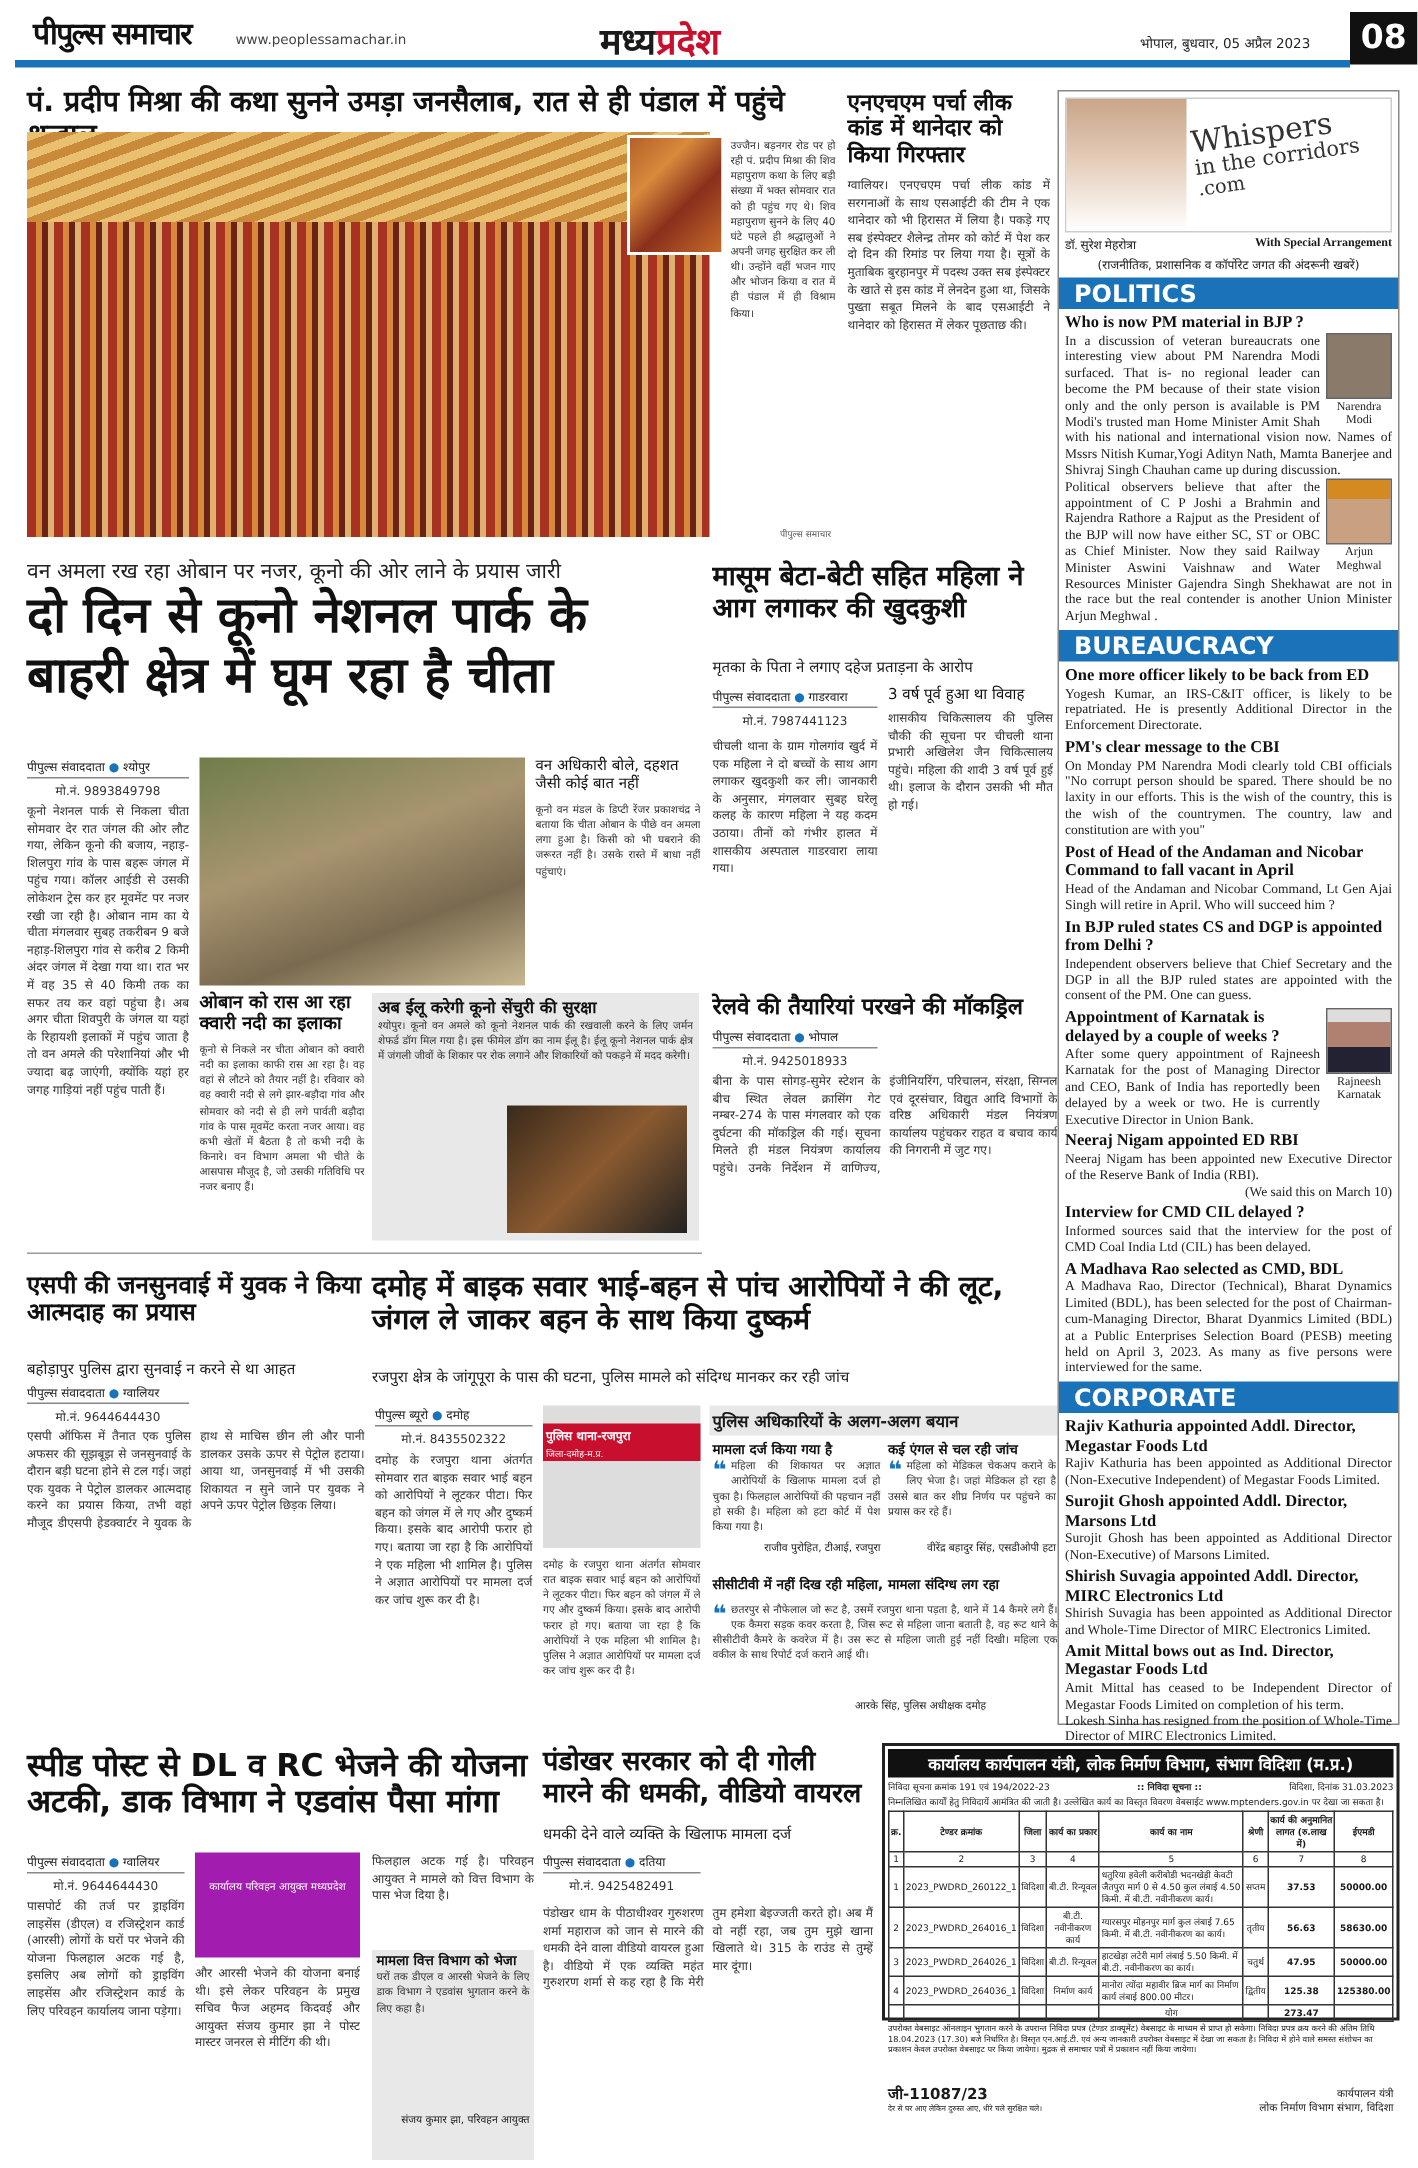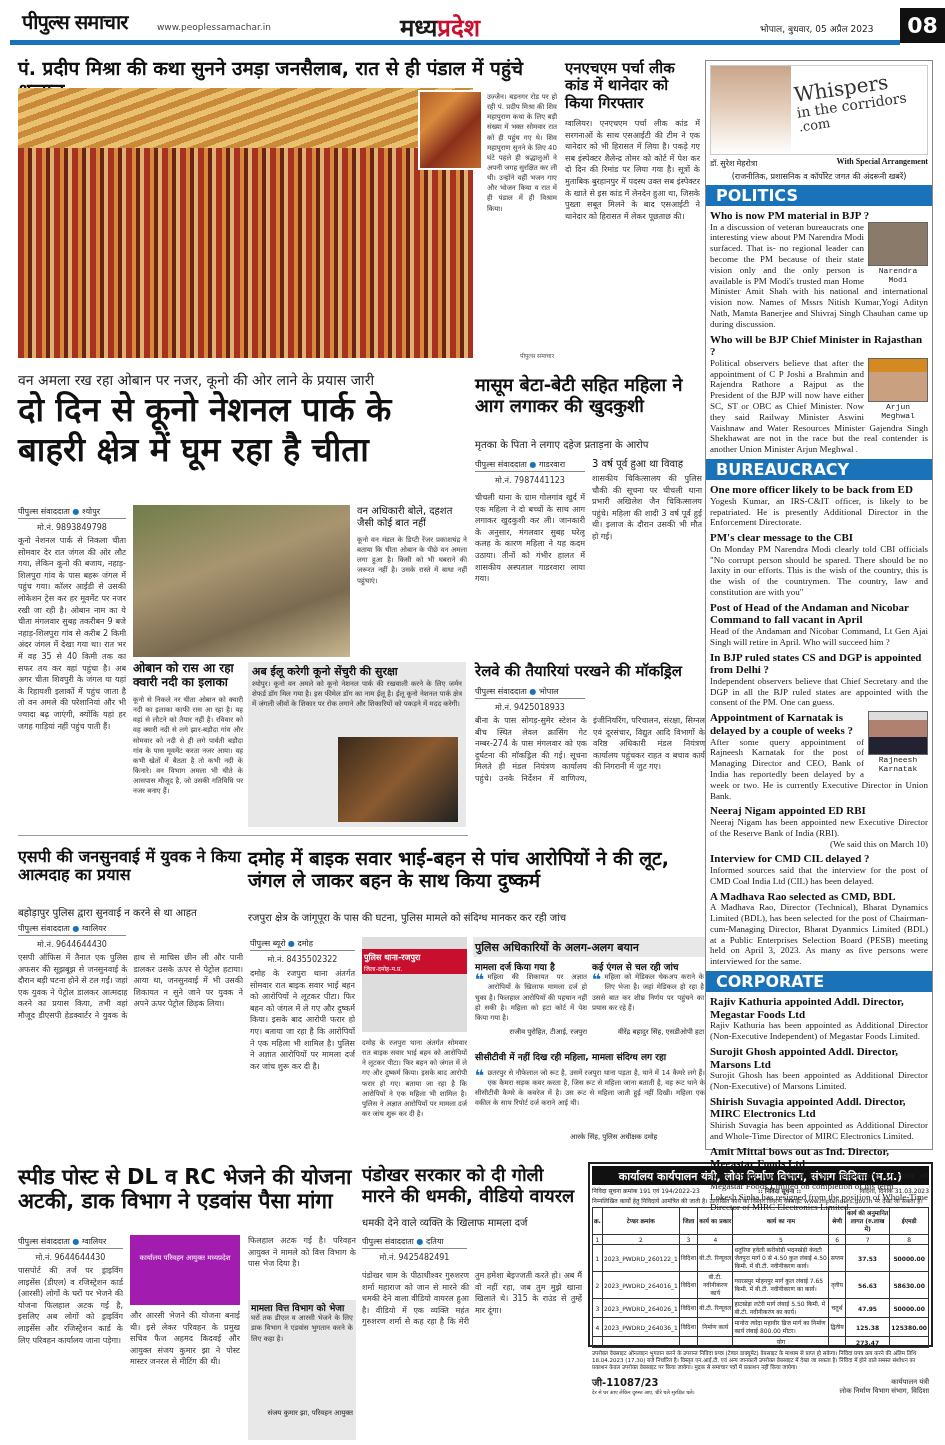--- a/index.html
+++ b/index.html
@@ -19,21 +19,21 @@
 .byline .d{color:#1a73b8}
 .mob{font-size:8px;color:#333;text-align:center}
 .photo{background:linear-gradient(135deg,#b5602a,#d88a3c 30%,#8a2f1b 60%,#c46b2a);}
 .crowd{background:repeating-linear-gradient(90deg,#a83222 0 6px,#d9893a 6px 10px,#6b2315 10px 14px,#e0b070 14px 18px)}
 .rule{background:#999}
 .panel{left:705px;top:60px;width:228px;height:1090px;border:1px solid #888;padding:4px}
 .wtitle{font-family:"DejaVu Serif",serif;font-size:20px;color:#333}
 .pbar{background:#1a73b8;color:#fff;font-weight:bold;font-size:16px;padding:1px 10px;margin:4px -4px 3px}
 .ph{font-family:"Liberation Serif",serif;font-weight:bold;font-size:11px;line-height:1.15;color:#111;margin-top:3px}
 .pb{font-family:"Liberation Serif",serif;font-size:9px;line-height:1.2;color:#222;text-align:justify}
-.thumb{float:right;width:60px;margin-left:4px;text-align:center;font-family:Liberation Mono, monospace;font-size:8px;color:#222}
+.thumb{float:right;width:44px;margin-left:4px;text-align:center;font-family:Liberation Serif, serif;font-size:8px;color:#222}
 .thumb .img{height:44px;background:#8a7a6a;border:1px solid #666}
 .tender{left:588px;top:1162px;width:345px;height:185px;border:2px solid #222;padding:2px}
 .tender table{width:100%;border-collapse:collapse;font-size:6px}
 .tender td,.tender th{border:1px solid #333;padding:1px;text-align:center}
 .quote{color:#1a73b8;font-size:16px;font-weight:bold;float:left;line-height:1;margin-right:3px}
 .subbox{background:#e8e8e8}
 </style>
 </head>
 <body>
 
@@ -227,21 +227,21 @@
           <td></td>
           <td></td>
           <td>योग</td>
           <td></td>
           <td style="font-weight:bold">273.47</td>
           <td></td>
     </tr>
   </tbody>
     </table>
   <div style="font-size:5.5px;line-height:1.3;margin-top:2px">उपरोक्त वेबसाइट ऑनलाइन भुगतान करने के उपरान्त निविदा प्रपत्र (टेण्डर डाक्यूमेंट) वेबसाइट के माध्यम से प्राप्त हो सकेगा। निविदा प्रपत्र क्रय करने की अंतिम तिथि 18.04.2023 (17.30) बजे निर्धारित है। विस्तृत एन.आई.टी. एवं अन्य जानकारी उपरोक्त वेबसाइट में देखा जा सकता है। निविदा में होने वाले समस्त संशोधन का प्रकाशन केवल उपरोक्त वेबसाइट पर किया जायेगा। मुद्रक से समाचार पत्रों में प्रकाशन नहीं किया जायेगा।</div>
-  <div style="display:flex;justify-content:space-between;align-items:flex-end;margin-top:4px">
+  <div style="display:flex;justify-content:space-between;align-items:flex-end;margin-top:17px">
     <div>
       <div style="font-weight:bold;font-size:10px">जी-11087/23</div>
       <div style="font-size:5px">देर से घर आए लेकिन दुरुस्त आए, धीरे चले सुरक्षित चले।</div>
     </div>
     <div style="text-align:right;font-size:7px">
       <div>कार्यपालन यंत्री</div>
       <div>लोक निर्माण विभाग संभाग, विदिशा</div>
     </div>
   </div>
 </div>
@@ -258,21 +258,20 @@
   <div style="display:flex;justify-content:space-between;font-size:8px;margin-top:2px;font-family:'Liberation Serif',serif">
     <span>डॉ. सुरेश मेहरोत्रा</span>
     <b>With Special Arrangement</b>
   </div>
   <div style="font-size:8px;text-align:center;margin:2px 0">(राजनीतिक, प्रशासनिक व कॉर्पोरेट जगत की अंदरूनी खबरें)</div>
 
   <div class="pbar">POLITICS</div>
   <div class="ph">Who is now PM material in BJP ?</div>
   <div class="thumb"><div class="img"></div><span>Narendra Modi</span></div>
   <div class="pb">In a discussion of veteran bureaucrats one interesting view about PM Narendra Modi surfaced. That is- no regional leader can become the PM because of their state vision only and the only person is available is PM Modi's trusted man Home Minister Amit Shah with his national and international vision now. Names of Mssrs Nitish Kumar,Yogi Adityn Nath, Mamta Banerjee and Shivraj Singh Chauhan came up during discussion.</div>
-  <div class="ph">Who will be BJP Chief Minister in Rajasthan ?</div>
   <div class="thumb"><div class="img" style="background:linear-gradient(180deg,#d48a20 0 30%,#c9a080 30%)"></div><span>Arjun Meghwal</span></div>
   <div class="pb">Political observers believe that after the appointment of C P Joshi a Brahmin and Rajendra Rathore a Rajput as the President of the BJP will now have either SC, ST or OBC as Chief Minister. Now they said Railway Minister Aswini Vaishnaw and Water Resources Minister Gajendra Singh Shekhawat are not in the race but the real contender is another Union Minister Arjun Meghwal .</div>
 
   <div class="pbar" style="clear:both">BUREAUCRACY</div>
   <div class="ph">One more officer likely to be back from ED</div>
   <div class="pb">Yogesh Kumar, an IRS-C&amp;IT officer, is likely to be repatriated. He is presently Additional Director in the Enforcement Directorate.</div>
   <div class="ph">PM's clear message to the CBI</div>
   <div class="pb">On Monday PM Narendra Modi clearly told CBI officials "No corrupt person should be spared. There should be no laxity in our efforts. This is the wish of the country, this is the wish of the countrymen. The country, law and constitution are with you"</div>
   <div class="ph">Post of Head of the Andaman and Nicobar Command to fall vacant in April</div>
   <div class="pb">Head of the Andaman and Nicobar Command, Lt Gen Ajai Singh will retire in April. Who will succeed him ?</div>

